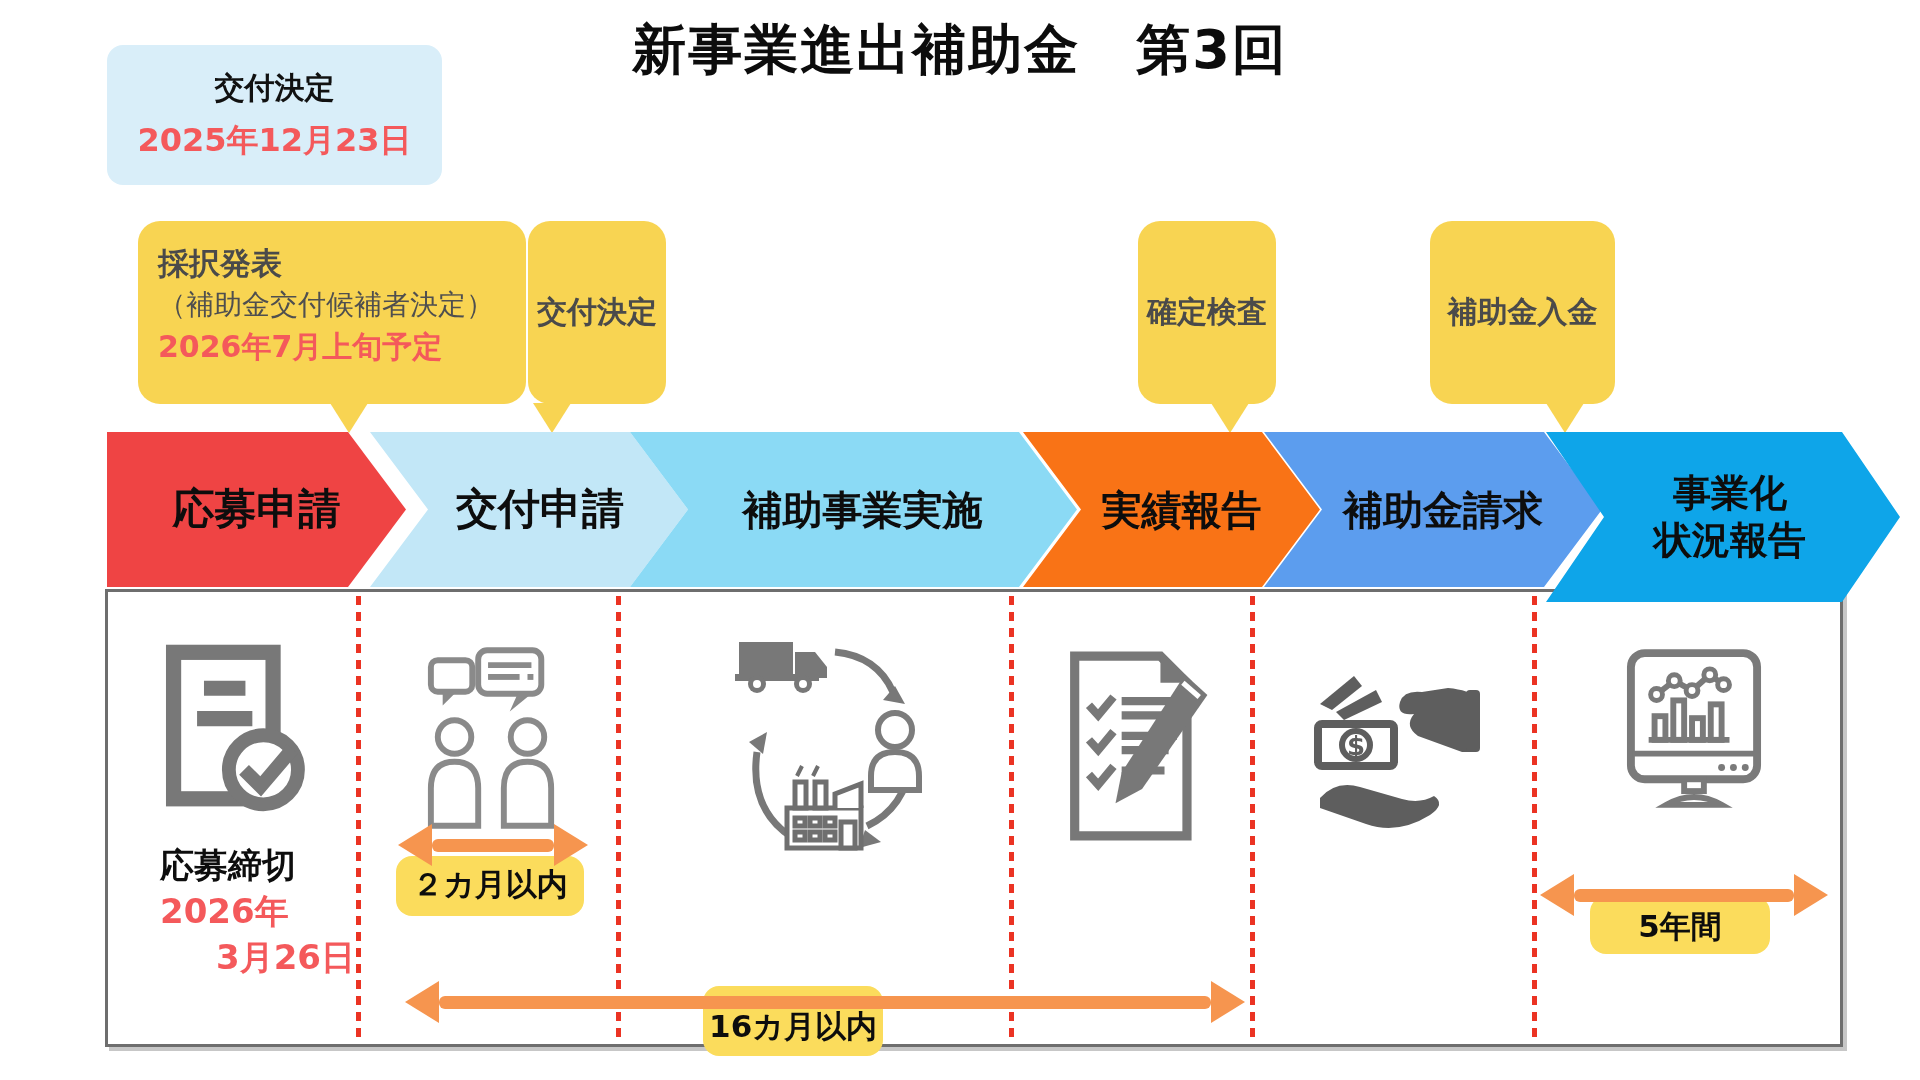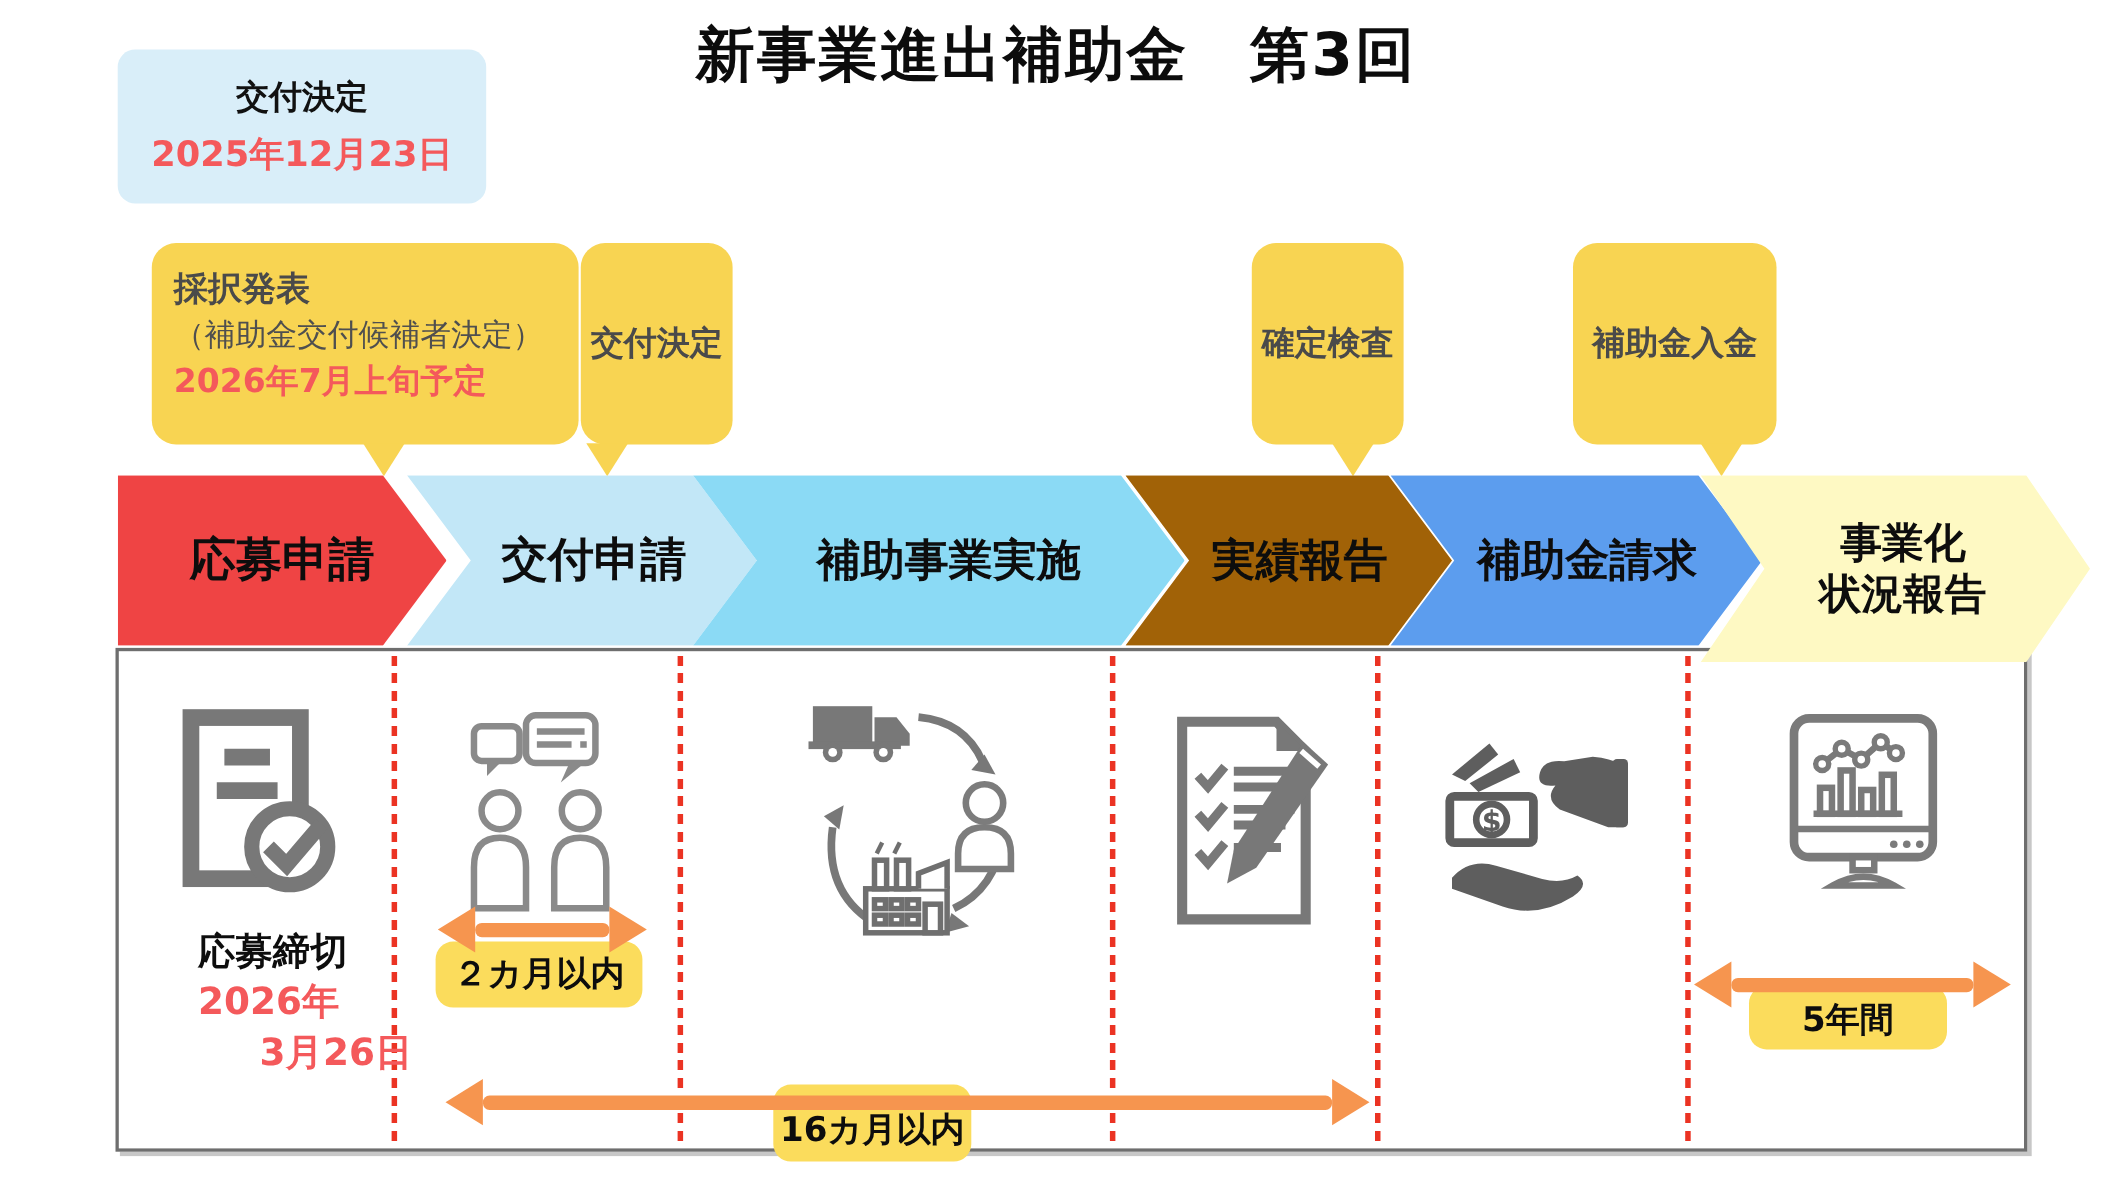--- a/index.html
+++ b/index.html
@@ -53,21 +53,21 @@
   .panel{position:absolute;left:105px;top:589px;width:1738px;height:458px;
     border:3px solid #6e6e6e;box-sizing:border-box;background:#fff;
     box-shadow:4px 4px 0 rgba(130,130,130,.45);z-index:0;}
   .vline{position:absolute;top:596px;height:446px;width:5px;z-index:1;
     background:repeating-linear-gradient(to bottom,var(--divider-red,#EB3323) 0 9px,transparent 9px 16px);}
   .vl1{left:356px;} .vl2{left:616px;} .vl3{left:1009px;} .vl4{left:1250px;} .vl5{left:1532px;}
 
   .icon{position:absolute;z-index:1;}
 
   
-  .deadline{position:absolute;left:160px;top:843px;z-index:2;margin-left:20px;}
+  .deadline{position:absolute;left:160px;top:843px;z-index:2;}
   .deadline .d1{font-size:34px;font-weight:800;color:#0d0d0d;line-height:1.35;}
   .deadline .d2{font-size:34px;font-weight:800;color:var(--accent-red,#F4595B);line-height:1.35;}
   .deadline .d3{font-size:34px;font-weight:800;color:var(--accent-red,#F4595B);line-height:1.35;margin-left:56px;}
 
   
   .ylabel{position:absolute;background:var(--label-yellow,#FBDC5C);border-radius:16px;z-index:2;
     display:flex;align-items:flex-end;justify-content:center;box-sizing:border-box;}
   .ylabel span{font-size:31px;font-weight:800;color:#0d0d0d;}
   .yl-2m{left:396px;top:856px;width:188px;height:60px;padding-bottom:10px;}
   .yl-16m{left:703px;top:986px;width:180px;height:70px;padding-bottom:8px;}
@@ -122,27 +122,27 @@
 
   <div class="chev chev1" style="background: #ef4444;">
     <div class="lbl">応募申請</div>
   </div>
   <div class="chev chev2" style="background: rgb(194, 231, 247);">
     <div class="lbl">交付申請</div>
   </div>
   <div class="chev chev3" style="background: rgb(139, 218, 245);">
     <div class="lbl">補助事業実施</div>
   </div>
-  <div class="chev chev4" style="background: #a16207;">
+  <div class="chev chev4" style="background: #f97316;">
     <div class="lbl">実績報告</div>
   </div>
   <div class="chev chev5" style="background: rgb(92, 157, 238);">
     <div class="lbl">補助金請求</div>
   </div>
-  <div class="chev chev6" style="background: #fef9c3;">
+  <div class="chev chev6" style="background: #0ea5e9;">
     <div class="lbl">事業化
 状況報告</div>
   </div>
 
   <svg class="icon" style="left:157px;top:640px;" width="152" height="196" viewBox="0 0 110 140">
     <rect x="12" y="8" width="72" height="106" fill="#fff" stroke="#787878" stroke-width="11"></rect>
     <line x1="34" y1="34" x2="64" y2="34" stroke="#787878" stroke-width="11"></line>
     <line x1="29" y1="56" x2="69" y2="56" stroke="#787878" stroke-width="11"></line>
     <circle cx="77" cy="93" r="25" fill="#fff" stroke="#787878" stroke-width="10"></circle>
     <path d="M63 93 l12 12 l23 -27" stroke="#787878" stroke-width="10" fill="none"></path>

